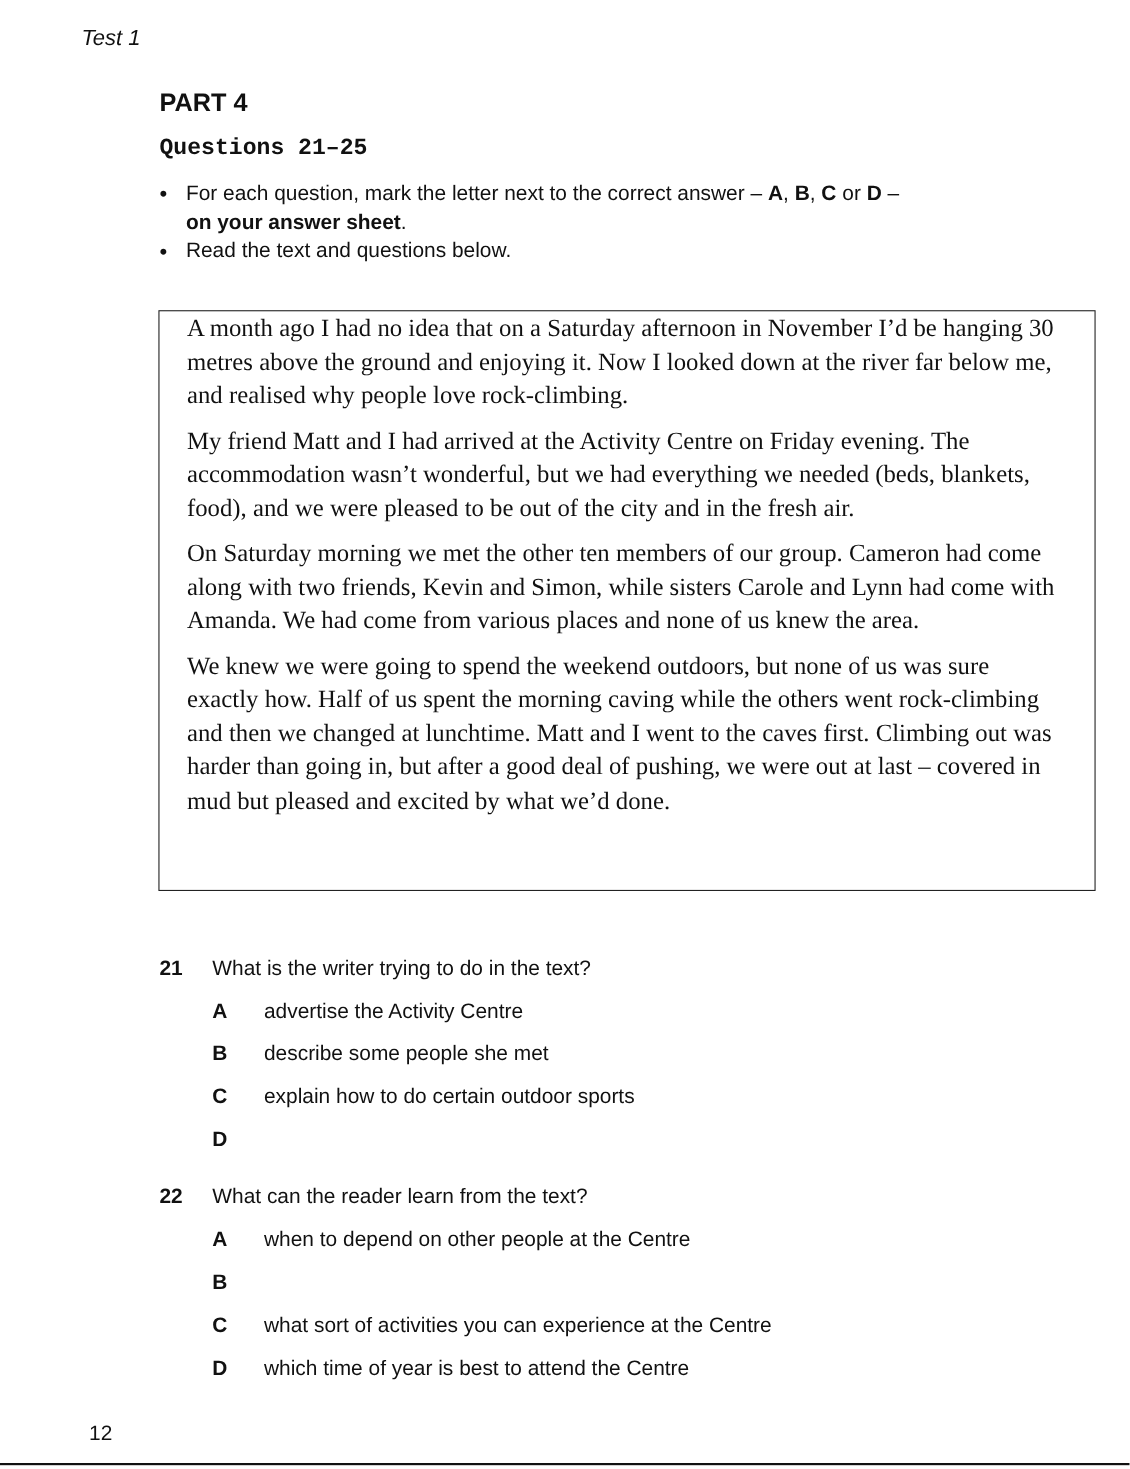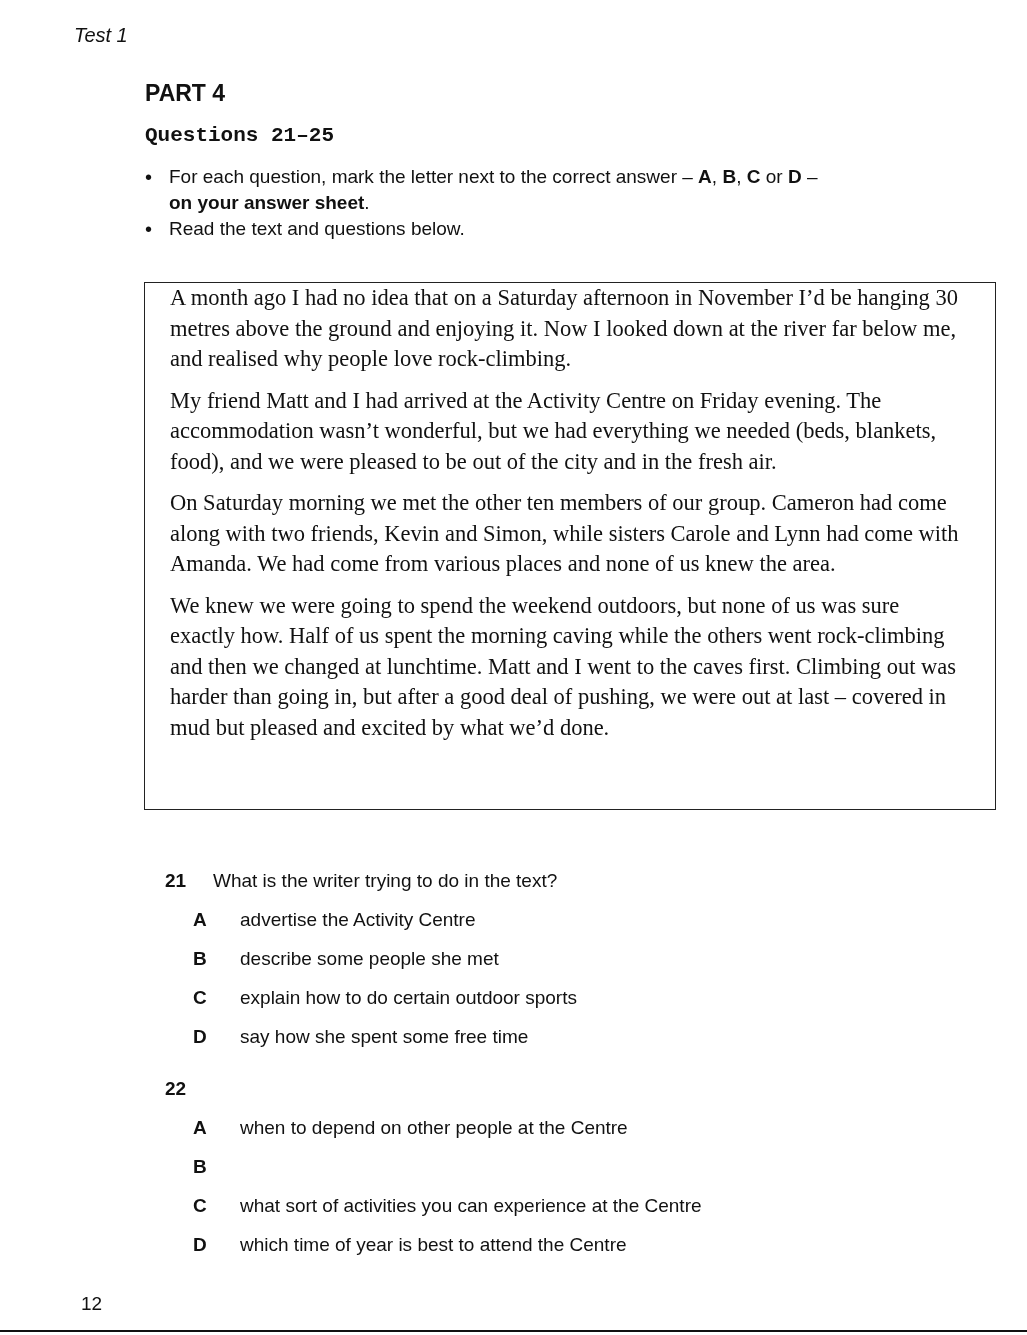--- a/index.html
+++ b/index.html
@@ -84,21 +84,20 @@
       position: absolute;
       left: 145px;
       width: 800px;
       font-family: "Liberation Sans", sans-serif;
       font-size: 19px;
     }
     .q-stem {
       display: flex;
       height: 26px;
       align-items: center;
-      margin-left: 20px;
     }
     .q-num {
       width: 48px;
       font-weight: bold;
     }
     .q-text {}
     .option {
       display: flex;
       align-items: center;
       height: 26px;
@@ -160,27 +159,27 @@
   <div class="option">
     <span class="opt-letter">B</span>
     <span>describe some people she met</span>
   </div>
   <div class="option">
     <span class="opt-letter">C</span>
     <span>explain how to do certain outdoor sports</span>
   </div>
   <div class="option">
     <span class="opt-letter">D</span>
-    <span>say how she spent some free time</span>
   </div>
 </div>
 
 <div class="question" id="q22">
   <div class="q-stem">
     <span class="q-num">22</span>
+    <span class="q-text">What can the reader learn from the text?</span>
   </div>
   <div class="option">
     <span class="opt-letter">A</span>
     <span>when to depend on other people at the Centre</span>
   </div>
   <div class="option">
     <span class="opt-letter">B</span>
   </div>
   <div class="option">
     <span class="opt-letter">C</span>

